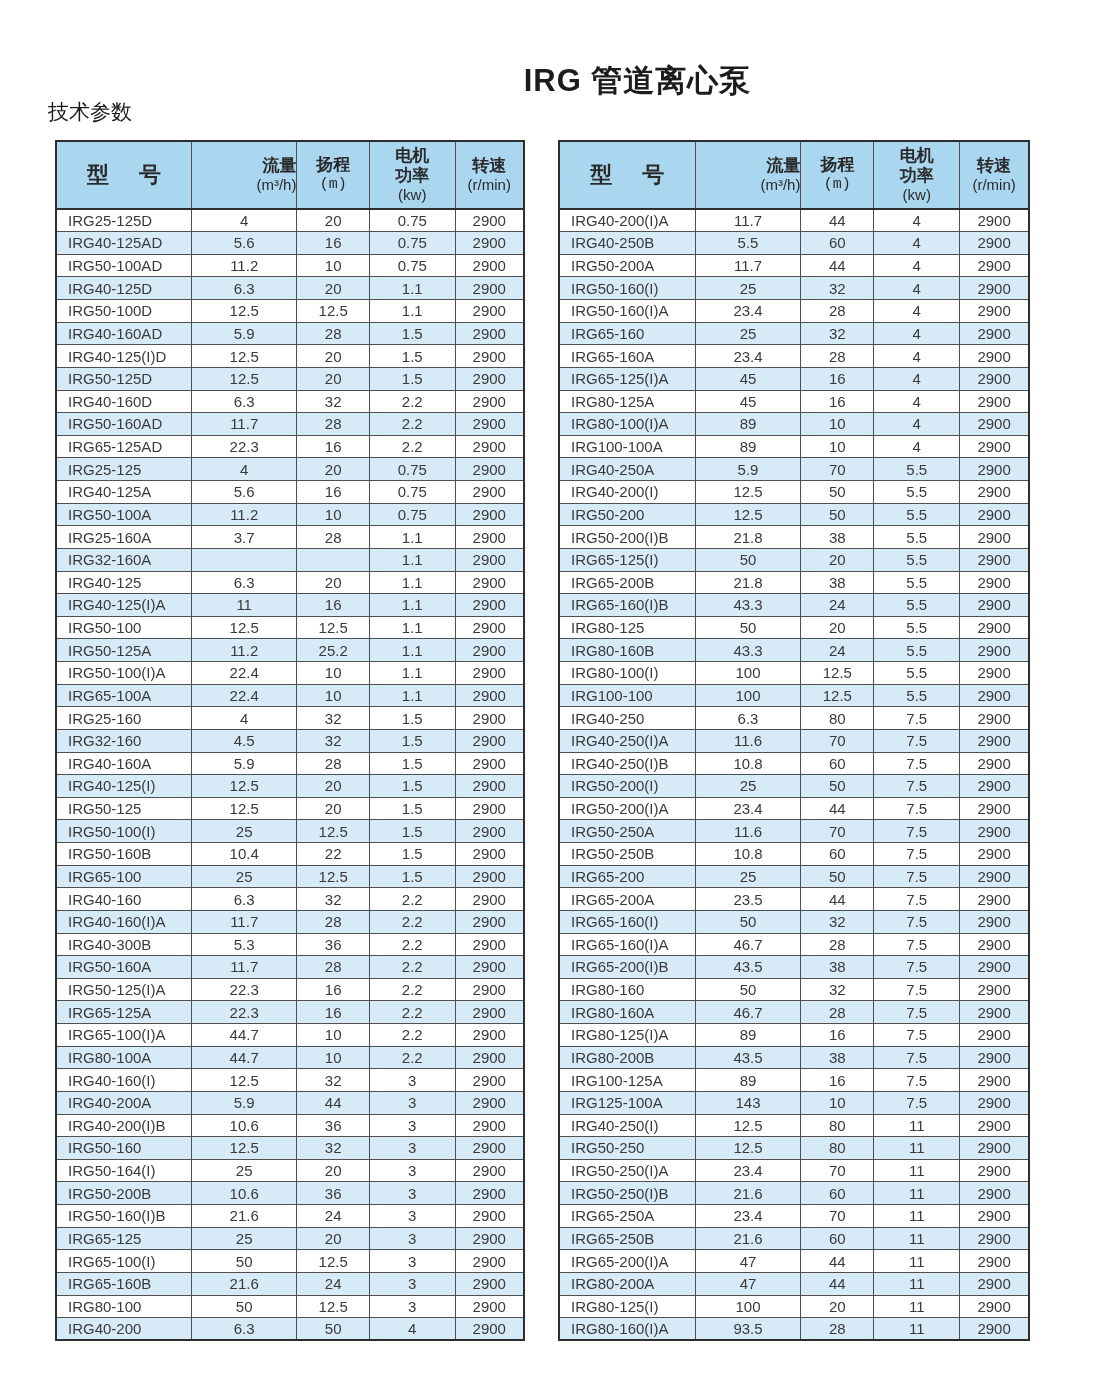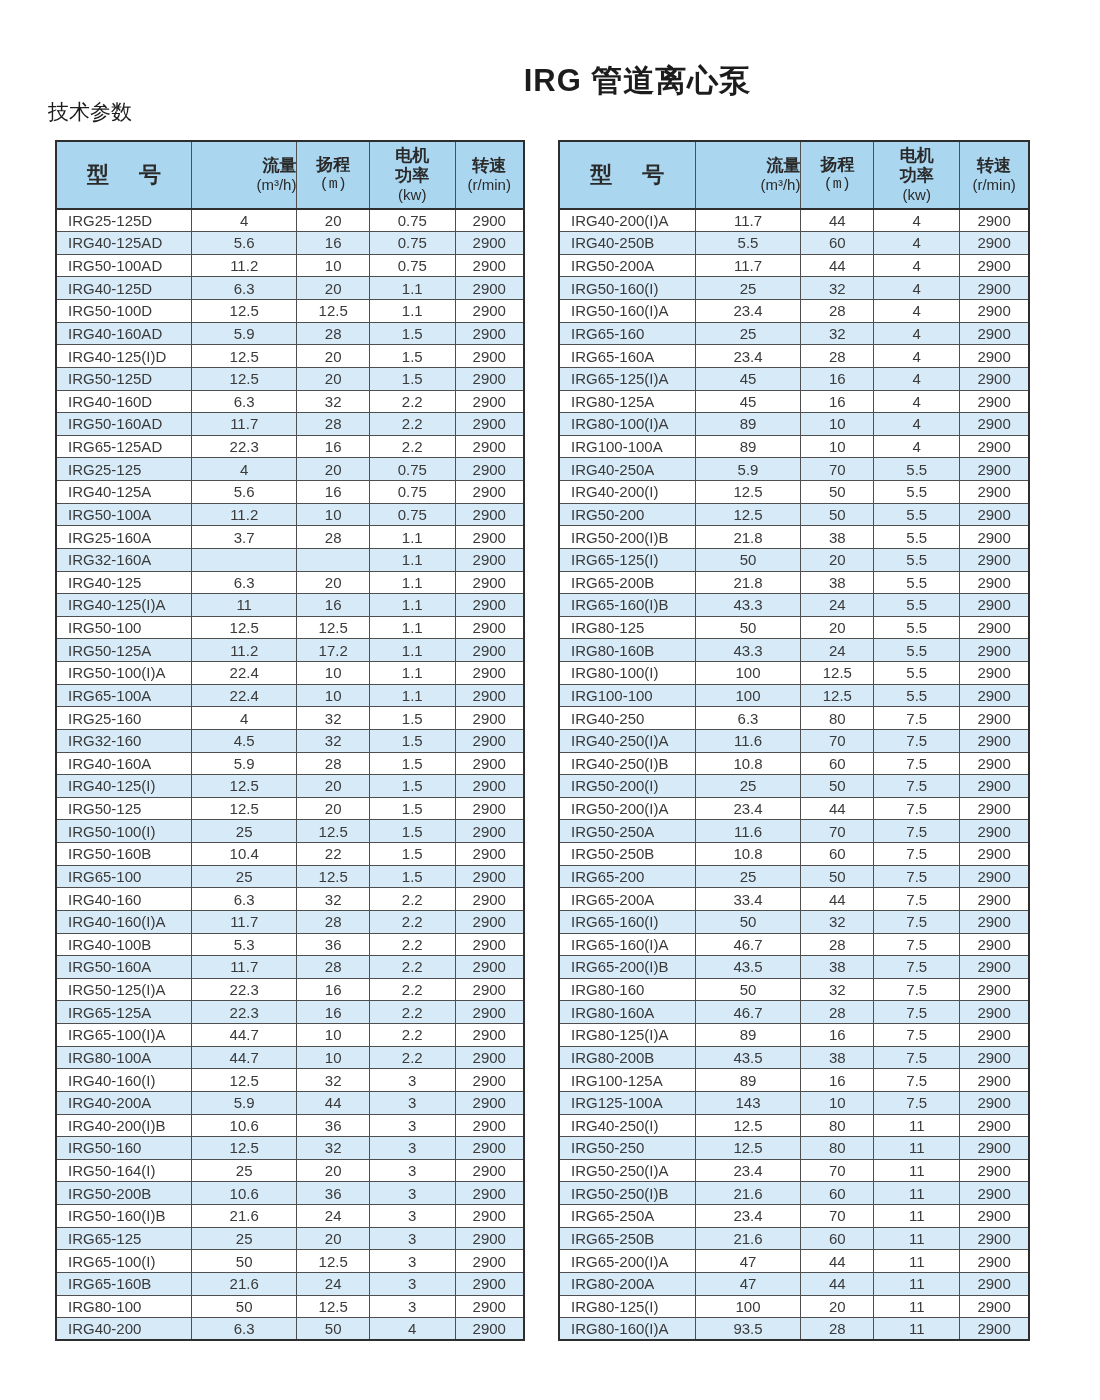--- a/index.html
+++ b/index.html
@@ -241,21 +241,21 @@
           <tr>
             <td class="model">IRG50-100</td>
             <td class="num">12.5</td>
             <td class="num">12.5</td>
             <td class="num">1.1</td>
             <td class="num">2900</td>
           </tr>
           <tr>
             <td class="model">IRG50-125A</td>
             <td class="num">11.2</td>
-            <td class="num">17.2</td>
+            <td class="num">25.2</td>
             <td class="num">1.1</td>
             <td class="num">2900</td>
           </tr>
           <tr>
             <td class="model">IRG50-100(I)A</td>
             <td class="num">22.4</td>
             <td class="num">10</td>
             <td class="num">1.1</td>
             <td class="num">2900</td>
           </tr>
@@ -330,21 +330,21 @@
             <td class="num">2900</td>
           </tr>
           <tr>
             <td class="model">IRG40-160(I)A</td>
             <td class="num">11.7</td>
             <td class="num">28</td>
             <td class="num">2.2</td>
             <td class="num">2900</td>
           </tr>
           <tr>
-            <td class="model">IRG40-100B</td>
+            <td class="model">IRG40-300B</td>
             <td class="num">5.3</td>
             <td class="num">36</td>
             <td class="num">2.2</td>
             <td class="num">2900</td>
           </tr>
           <tr>
             <td class="model">IRG50-160A</td>
             <td class="num">11.7</td>
             <td class="num">28</td>
             <td class="num">2.2</td>
@@ -695,21 +695,21 @@
           </tr>
           <tr>
             <td class="model">IRG65-200</td>
             <td class="num">25</td>
             <td class="num">50</td>
             <td class="num">7.5</td>
             <td class="num">2900</td>
           </tr>
           <tr>
             <td class="model">IRG65-200A</td>
-            <td class="num">33.4</td>
+            <td class="num">23.5</td>
             <td class="num">44</td>
             <td class="num">7.5</td>
             <td class="num">2900</td>
           </tr>
           <tr>
             <td class="model">IRG65-160(I)</td>
             <td class="num">50</td>
             <td class="num">32</td>
             <td class="num">7.5</td>
             <td class="num">2900</td>

